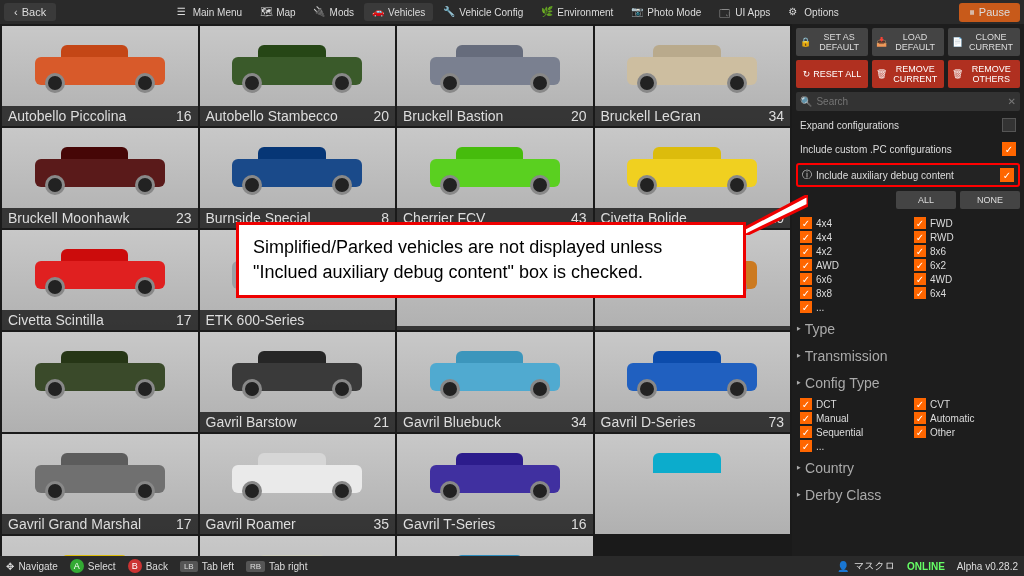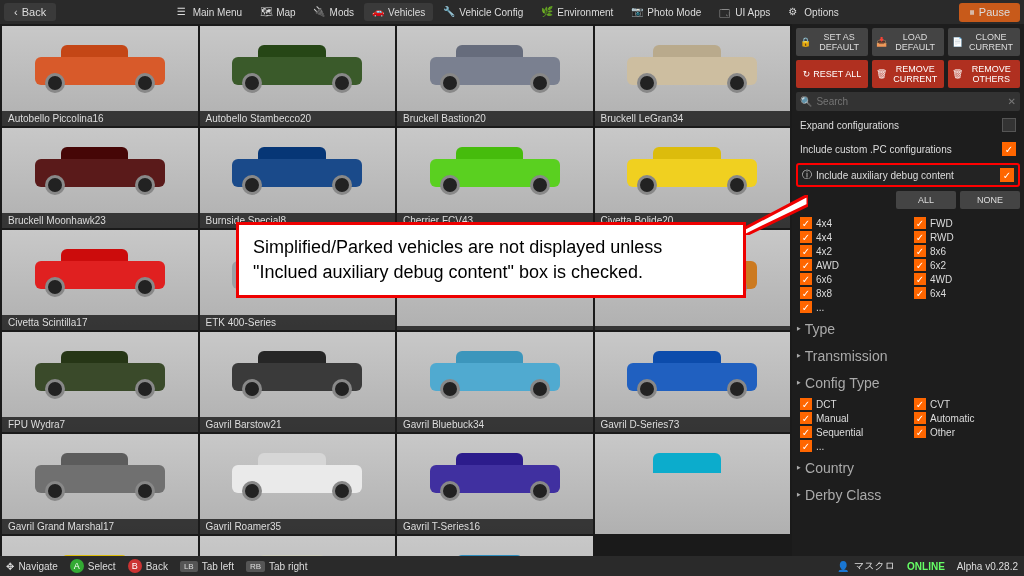--- a/index.html
+++ b/index.html
@@ -71,23 +71,23 @@
   }
   .wheel {
     position:absolute; bottom:0; width:20px; height:20px;
     background:#222; border-radius:50%; border:3px solid #888;
   }
   .wheel.front { right:10px; }
   .wheel.rear { left:10px; }
   .card-label {
     position:absolute; bottom:0; left:0; right:0;
     background: rgba(40,40,40,0.9);
-    display:flex; 
+    display:flex; justify-content:space-between;
     padding: 2px 6px;
-    font-size: 10px;
+    font-size: 14px;
   }
   .sidebar {
     width: 232px;
     background: rgba(30,30,30,0.85);
     display:flex; flex-direction:column;
     padding: 4px;
     gap: 4px;
     font-size: 10px;
   }
   .sb-row { display:flex; gap:4px; }
@@ -345,21 +345,21 @@
       <div class="card">
         <div class="card-body">
           <div class="car">
             <div class="car-top" style="background:rgb(134,140,145)"></div>
             <div class="car-body" style="background:#9aa0a5"></div>
             <div class="wheel rear"></div>
             <div class="wheel front"></div>
           </div>
         </div>
         <div class="card-label">
-          <span>ETK 400-Series</span>
+          <span>ETK 600-Series</span>
           <span></span>
         </div>
       </div>
       <div class="card">
         <div class="card-body">
           <div class="car">
             <div class="car-top" style="background:rgb(148,150,156)"></div>
             <div class="car-body" style="background:#a8aab0"></div>
             <div class="wheel rear"></div>
             <div class="wheel front"></div>
@@ -385,24 +385,20 @@
         </div>
       </div>
       <div class="card">
         <div class="card-body">
           <div class="car">
             <div class="car-top" style="background:rgb(38,54,22)"></div>
             <div class="car-body" style="background:#3a4a2a"></div>
             <div class="wheel rear"></div>
             <div class="wheel front"></div>
           </div>
-        </div>
-        <div class="card-label">
-          <span>FPU Wydra</span>
-          <span>7</span>
         </div>
       </div>
       <div class="card">
         <div class="card-body">
           <div class="car">
             <div class="car-top" style="background:rgb(38,38,38)"></div>
             <div class="car-body" style="background:#3a3a3a"></div>
             <div class="wheel rear"></div>
             <div class="wheel front"></div>
           </div>

